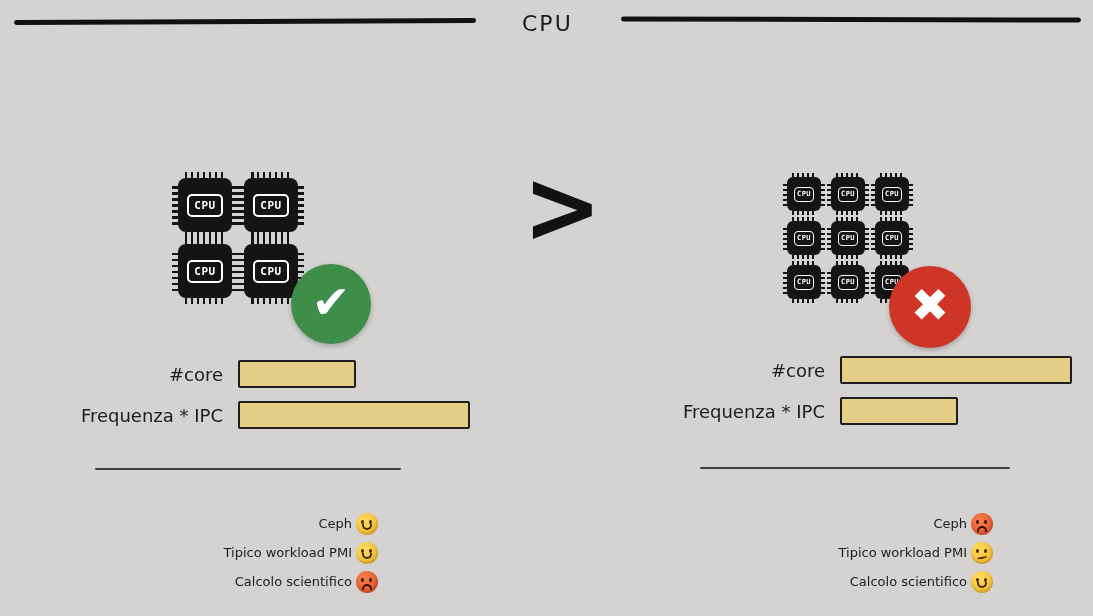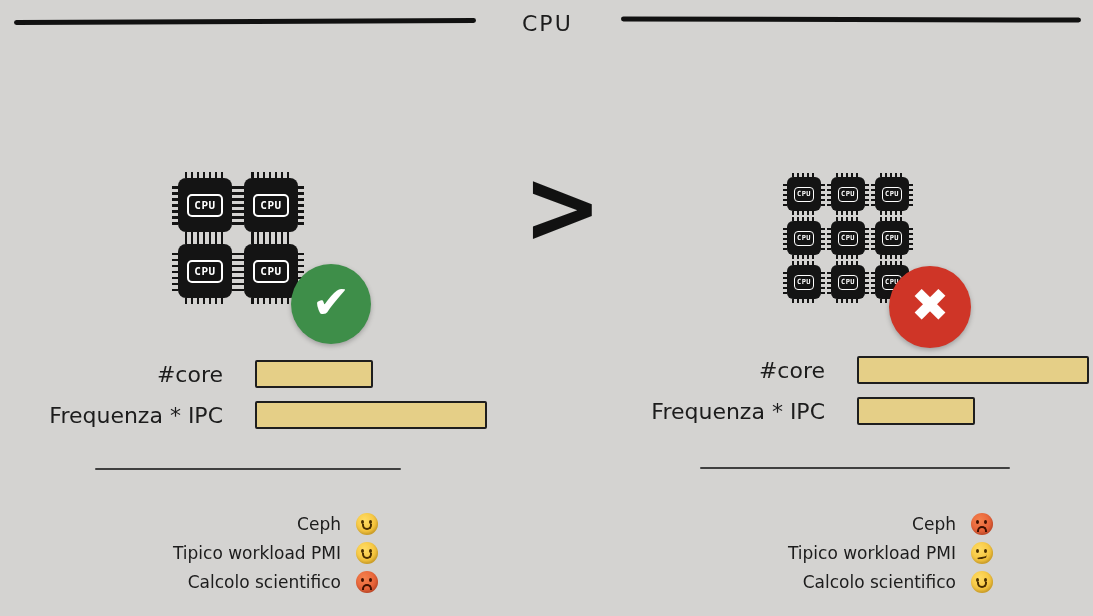--- a/index.html
+++ b/index.html
@@ -76,39 +76,39 @@
   }
   .badge-good{left:291px; top:264px; width:80px; height:80px; background:#3e8e49;}
   .badge-bad{left:889px; top:266px; width:82px; height:82px; background:#cf3527;}
   .badge .glyph{font-size:46px; font-weight:bold; line-height:1; transform:translateY(-2px);}
 
   
   .bars{position:absolute;}
   .bars-left{left:5px; top:360px;}
   .bars-right{left:607px; top:356px;}
   .bar-row{display:flex; align-items:center; margin-bottom:13px;}
-  .bar-label{flex:0 0 218px; text-align:right; font-size:22px; padding-right:32px; white-space:nowrap;}
+  .bar-label{flex:0 0 218px; text-align:right; font-size:18px; padding-right:15px; white-space:nowrap;}
   .bar-track{width:232px;}
   .bar{
     height:28px; background:#e5cf87; border:2.5px solid #1e1e1e; border-radius:2px;
     box-sizing:border-box;
   }
 
   
   .divider{position:absolute; height:2px; background:#3f3f3f; border-radius:1px;}
   .divider-left{left:95px; top:468px; width:306px;}
   .divider-right{left:700px; top:467px; width:310px;}
 
   
   .notes{position:absolute; width:340px;}
   .notes-left{left:38px; top:509px;}
   .notes-right{left:653px; top:509px;}
   .note{
-    display:flex; justify-content:flex-end; align-items:center; gap:15px;
-    font-size:17px; height:29px; white-space:nowrap;
+    display:flex; justify-content:flex-end; align-items:center; gap:4px;
+    font-size:13px; height:29px; white-space:nowrap;
   }
 
   
   .face{
     width:22px; height:22px; border-radius:50%; position:relative; display:inline-block;
     background:radial-gradient(circle at 38% 32%, #ffdc64, #edb11f);
     box-shadow:inset -1px -2px 3px rgba(0,0,0,0.18);
     flex:0 0 22px;
   }
   .face::before{ 

